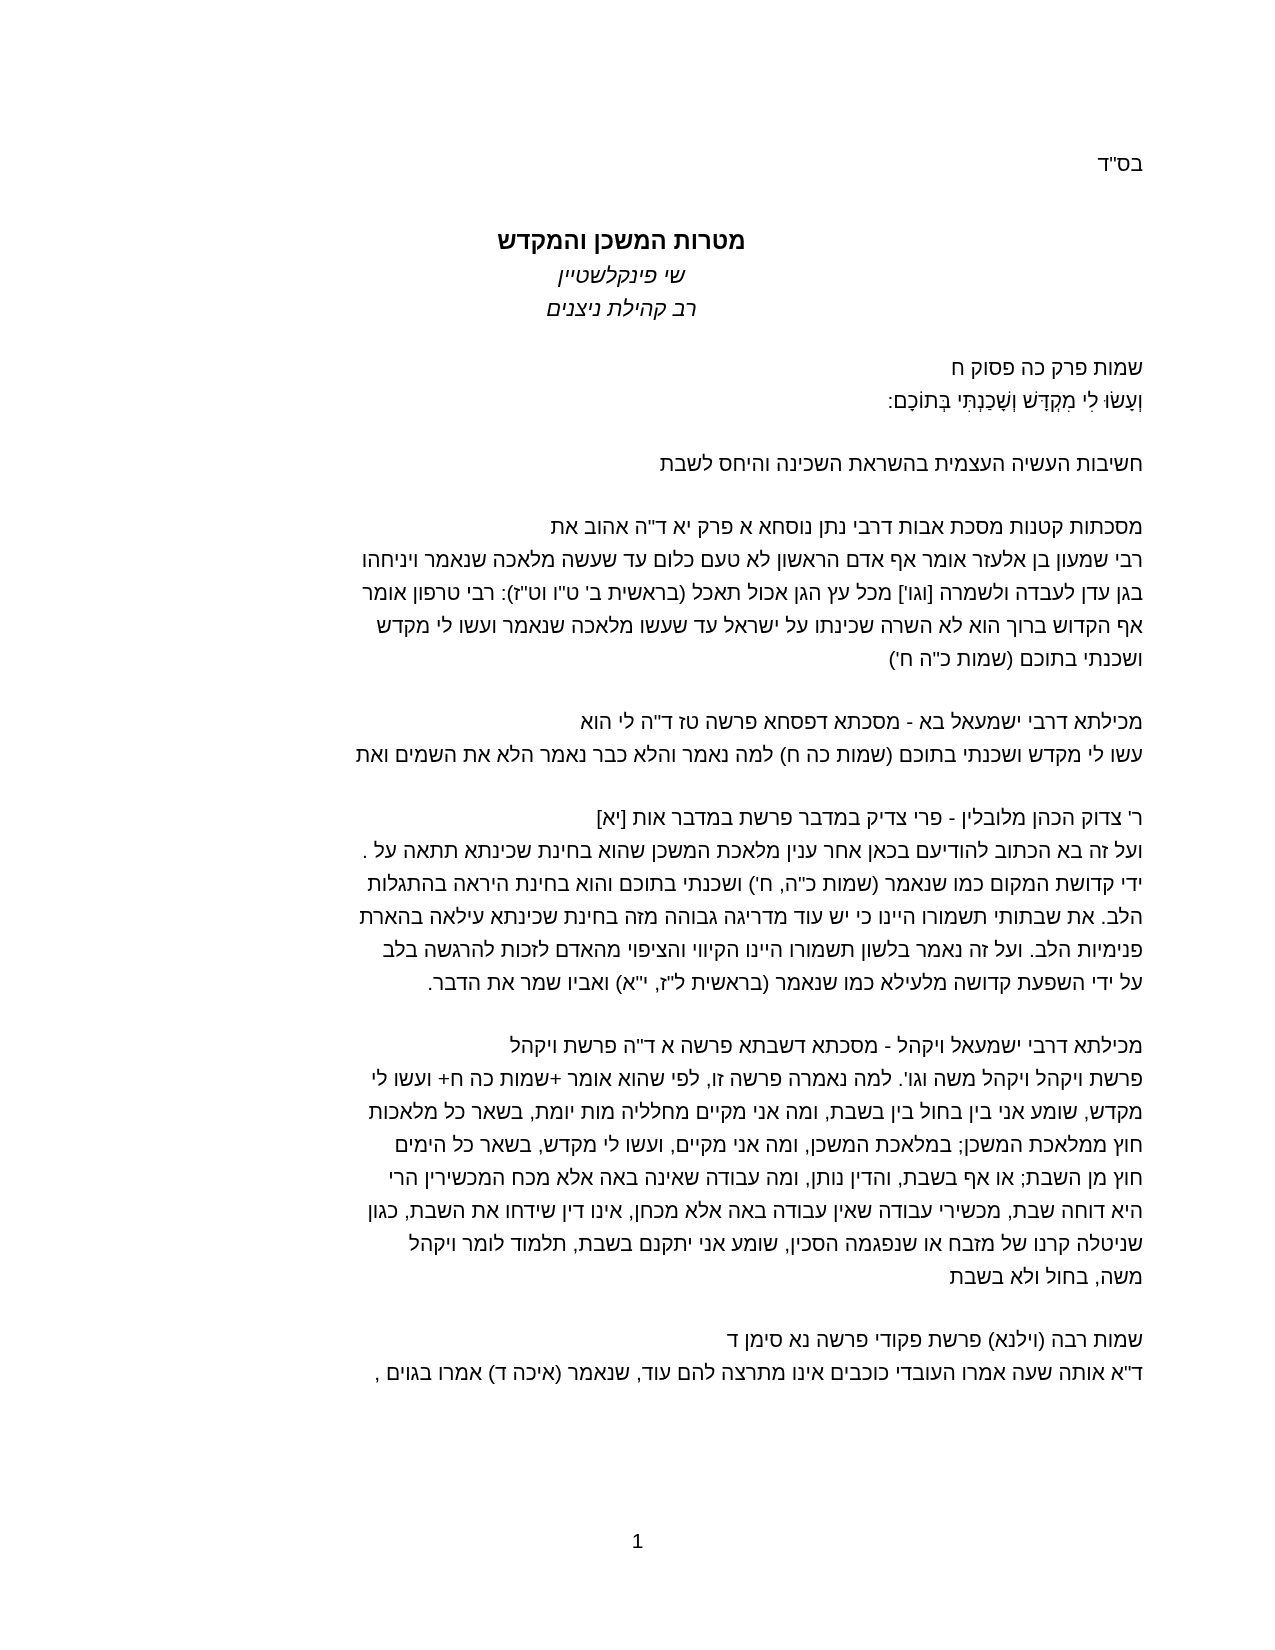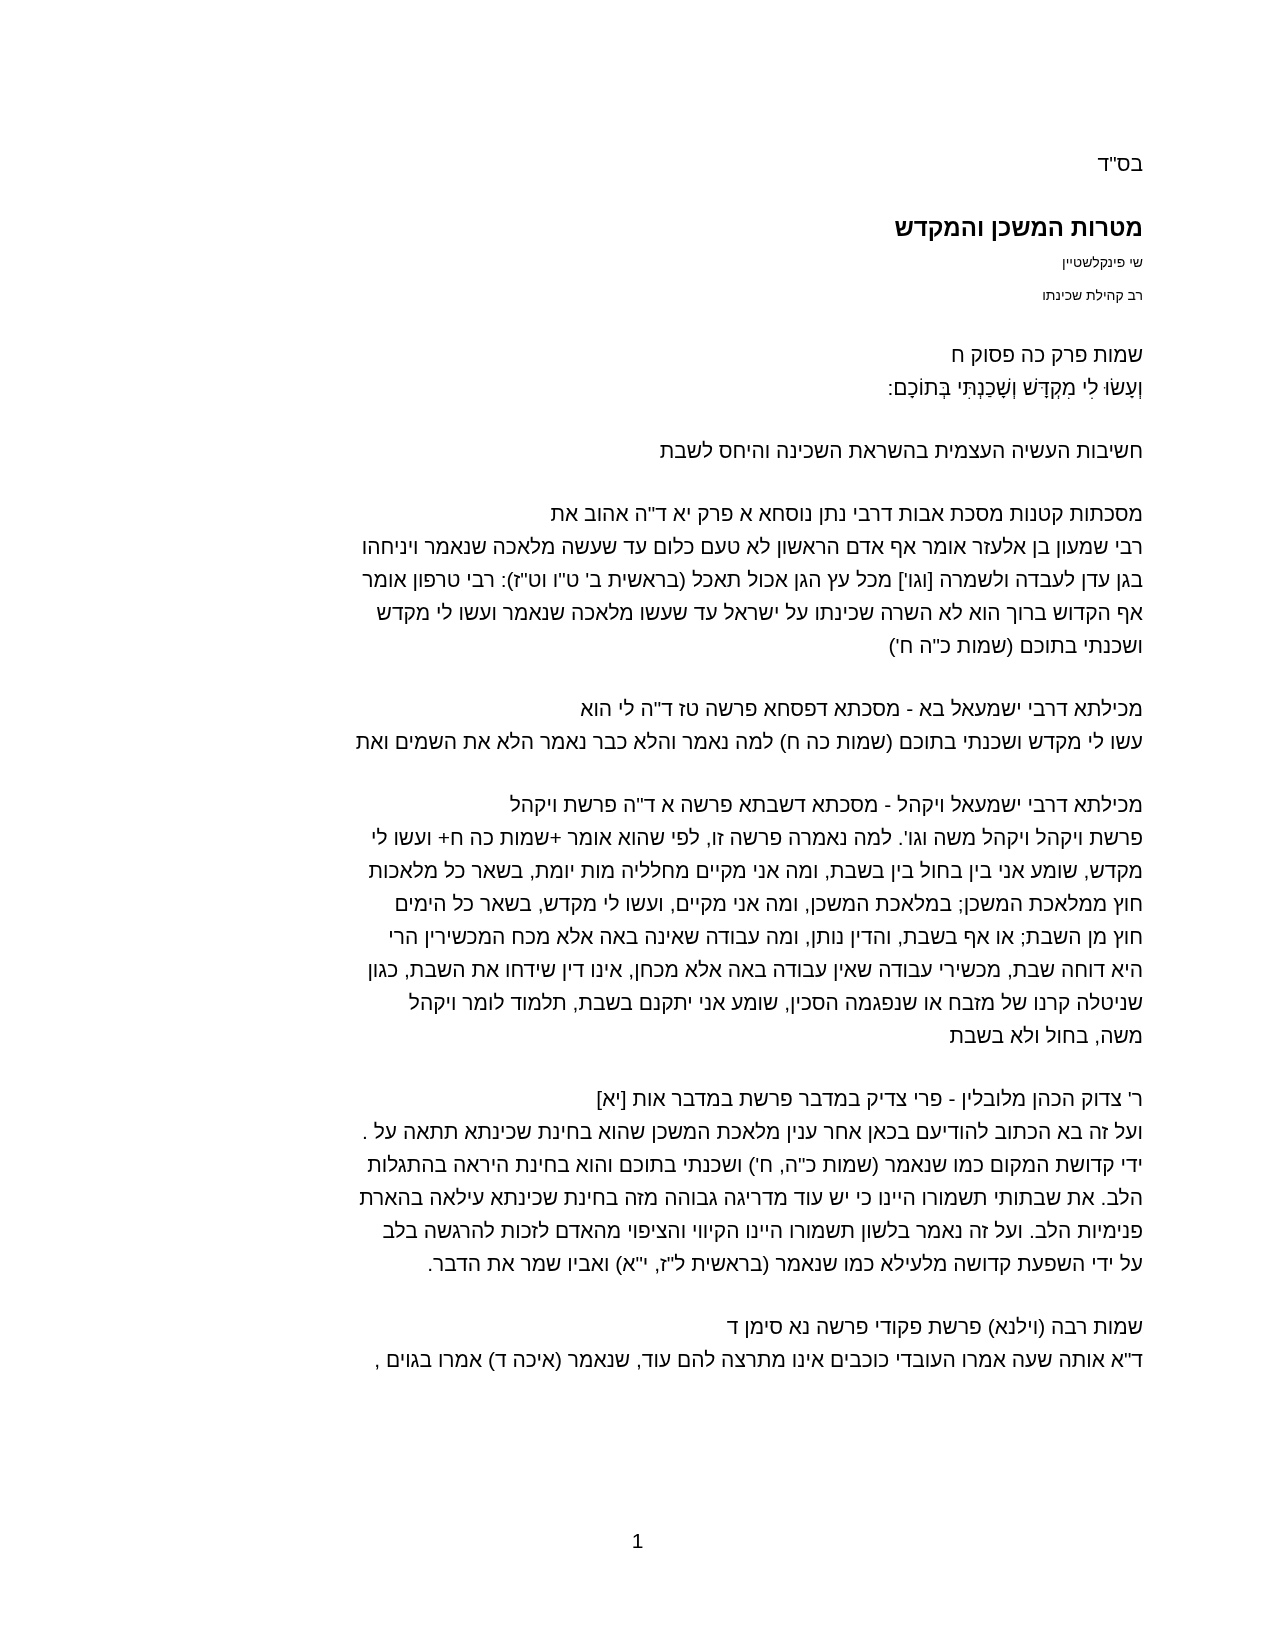--- a/index.html
+++ b/index.html
@@ -23,31 +23,32 @@
     left: 100px;
     direction: rtl;
     text-align: right;
     font-size: 21px;
     line-height: 33px;
   }
   .besiyata {
     text-align: right;
   }
   .title-block {
-    margin-top: 30px;
-    text-align: right;
+    margin-top: 43px;
+    text-align: center;
   }
   .doc-title {
     font-size: 24px;
     font-weight: bold;
     line-height: 36px;
   }
   .byline {
-    font-size: 14px;
+    font-size: 22px;
     line-height: 33px;
+    font-style: italic;
   }
   .doc-body {
     margin-top: 26px;
   }
   .block + .block {
     margin-top: 30px;
   }
   .line {
     white-space: nowrap;
   }
@@ -68,21 +69,21 @@
 </head>
 <body>
 
 <div class="page">
   <div class="content">
     <div class="besiyata">בס"ד</div>
 
     <div class="title-block">
       <div class="doc-title">מטרות המשכן והמקדש</div>
       <div class="byline">שי פינקלשטיין</div>
-      <div class="byline">רב קהילת שכינתו</div>
+      <div class="byline">רב קהילת ניצנים</div>
     </div>
 
     <div class="doc-body" id="doc-body">
         <div class="block ref">
           <div class="line"><span>שמות פרק כה פסוק ח</span></div>
           <div class="line"><span>וְעָשׂוּ לִי מִקְדָּשׁ וְשָׁכַנְתִּי בְּתוֹכָם:</span></div>
         </div>
         <div class="block heading">
           <div class="line"><span class="u">חשיבות העשיה העצמית בהשראת השכינה והיחס לשבת</span></div>
         </div>
@@ -91,36 +92,36 @@
           <div class="line"><span>רבי שמעון בן אלעזר אומר אף אדם הראשון לא טעם כלום עד שעשה מלאכה שנאמר ויניחהו</span></div>
           <div class="line"><span>בגן עדן לעבדה ולשמרה [וגו'] מכל עץ הגן אכול תאכל (בראשית ב' ט"ו וט"ז): רבי טרפון אומר</span></div>
           <div class="line"><span>אף הקדוש ברוך הוא לא השרה שכינתו על ישראל עד </span><span class="u">שעשו מלאכה</span><span> שנאמר ועשו לי מקדש</span></div>
           <div class="line"><span>ושכנתי בתוכם (שמות כ"ה ח')</span></div>
         </div>
         <div class="block paragraph">
           <div class="line"><span>מכילתא דרבי ישמעאל בא - מסכתא דפסחא פרשה טז ד"ה לי הוא</span></div>
           <div class="line"><span>עשו לי מקדש ושכנתי בתוכם (שמות כה ח) למה נאמר והלא כבר נאמר הלא את השמים ואת</span></div>
         </div>
         <div class="block paragraph">
+          <div class="line"><span>ר' צדוק הכהן מלובלין - פרי צדיק במדבר פרשת במדבר אות [יא]</span></div>
+          <div class="line"><span>ועל זה בא הכתוב להודיעם בכאן אחר ענין מלאכת המשכן שהוא בחינת שכינתא תתאה על .</span></div>
+          <div class="line"><span>ידי קדושת המקום כמו שנאמר (שמות כ"ה, ח') </span><span class="u">ושכנתי בתוכם והוא בחינת היראה בהתגלות</span></div>
+          <div class="line"><span>הלב. </span><span class="u">את שבתותי תשמורו היינו כי יש עוד מדריגה גבוהה מזה בחינת שכינתא עילאה</span><span> בהארת</span></div>
+          <div class="line"><span>פנימיות הלב. ועל זה נאמר בלשון תשמורו היינו הקיווי והציפוי מהאדם לזכות להרגשה בלב</span></div>
+          <div class="line"><span>על ידי השפעת קדושה מלעילא כמו שנאמר (בראשית ל"ז, י"א) ואביו שמר את הדבר.</span></div>
+        </div>
+        <div class="block paragraph">
           <div class="line"><span>מכילתא דרבי ישמעאל ויקהל - מסכתא דשבתא פרשה א ד"ה פרשת ויקהל</span></div>
           <div class="line"><span>פרשת ויקהל ויקהל משה וגו'. למה נאמרה פרשה זו, לפי שהוא אומר +שמות כה ח+ ועשו לי</span></div>
           <div class="line"><span>מקדש, שומע אני בין בחול בין בשבת, ומה אני מקיים מחלליה מות יומת, בשאר כל מלאכות</span></div>
           <div class="line"><span>חוץ ממלאכת המשכן; במלאכת המשכן, ומה אני מקיים, ועשו לי מקדש, בשאר כל הימים</span></div>
           <div class="line"><span>חוץ מן השבת; או אף בשבת, והדין נותן, ומה עבודה שאינה באה אלא מכח המכשירין הרי</span></div>
           <div class="line"><span>היא דוחה שבת, מכשירי עבודה שאין עבודה באה אלא מכחן, אינו דין שידחו את השבת, כגון</span></div>
           <div class="line"><span>שניטלה קרנו של מזבח או שנפגמה הסכין, שומע אני יתקנם בשבת, תלמוד לומר ויקהל</span></div>
           <div class="line"><span>משה, בחול ולא בשבת</span></div>
-        </div>
-        <div class="block paragraph">
-          <div class="line"><span>ר' צדוק הכהן מלובלין - פרי צדיק במדבר פרשת במדבר אות [יא]</span></div>
-          <div class="line"><span>ועל זה בא הכתוב להודיעם בכאן אחר ענין מלאכת המשכן שהוא בחינת שכינתא תתאה על .</span></div>
-          <div class="line"><span>ידי קדושת המקום כמו שנאמר (שמות כ"ה, ח') </span><span class="u">ושכנתי בתוכם והוא בחינת היראה בהתגלות</span></div>
-          <div class="line"><span>הלב. </span><span class="u">את שבתותי תשמורו היינו כי יש עוד מדריגה גבוהה מזה בחינת שכינתא עילאה</span><span> בהארת</span></div>
-          <div class="line"><span>פנימיות הלב. ועל זה נאמר בלשון תשמורו היינו הקיווי והציפוי מהאדם לזכות להרגשה בלב</span></div>
-          <div class="line"><span>על ידי השפעת קדושה מלעילא כמו שנאמר (בראשית ל"ז, י"א) ואביו שמר את הדבר.</span></div>
         </div>
         <div class="block paragraph">
           <div class="line"><span>שמות רבה (וילנא) פרשת פקודי פרשה נא סימן ד</span></div>
           <div class="line"><span>ד"א אותה שעה אמרו העובדי כוכבים אינו מתרצה להם עוד, שנאמר (איכה ד) אמרו בגוים ,</span></div>
         </div>
       </div>
   </div>
 
   <div class="page-number">1</div>
 </div>

